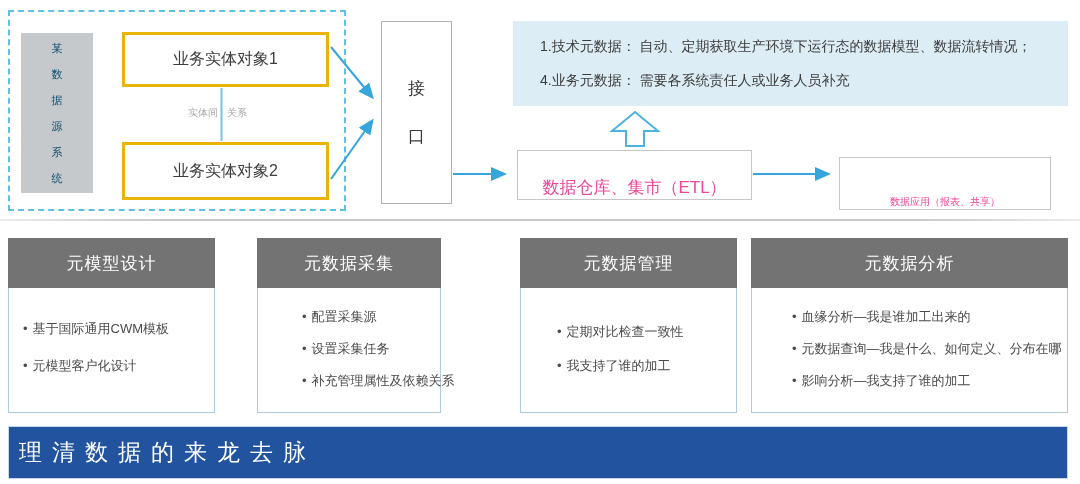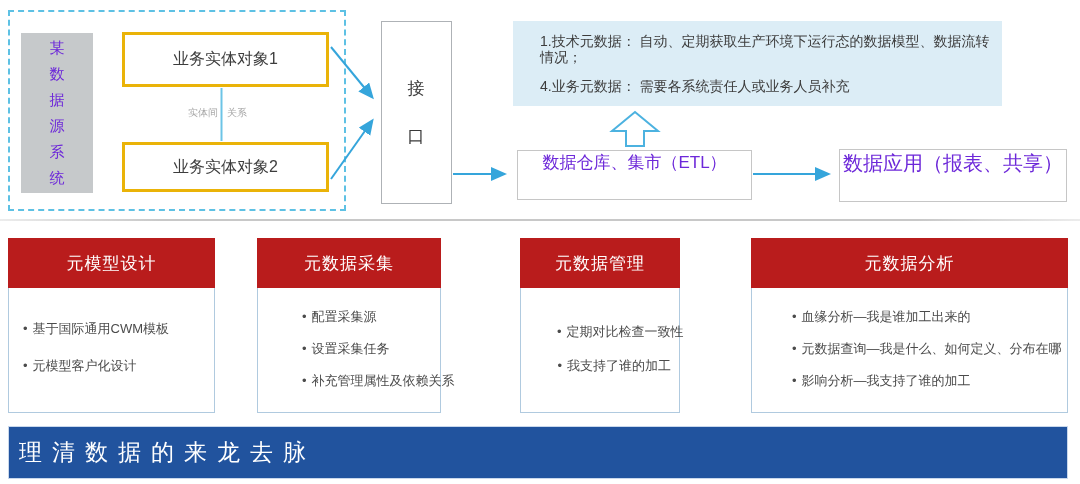--- a/index.html
+++ b/index.html
@@ -21,118 +21,118 @@
     border: 2px dashed #5ec1e4;
   }
   .gray-box {
     position: absolute; left: 21px; top: 33px;
     width: 72px; height: 160px;
     background: #c6c9cb;
     display: flex; align-items: center; justify-content: center;
   }
   .gray-box .vlabel {
     width: 16px;
-    font-size: 15px; line-height: 26px;
-    color: #6d28d9; letter-spacing: 0;
+    font-size: 11px; line-height: 26px;
+    color: #0c4a6e; letter-spacing: 0;
     word-break: break-all; text-align: center;
   }
   .entity-box {
     position: absolute; left: 122px;
     width: 207px;
     background: #ffffff;
     border: 3px solid #eab308;
     display: flex; align-items: center; justify-content: center;
     font-size: 16px; color: #3d3d3d;
   }
   .entity-box.one { top: 32px; height: 55px; }
-  .entity-box.two { top: 142px; height: 50px; }
+  .entity-box.two { top: 142px; height: 58px; }
 
   .relation-label {
     position: absolute; top: 106px;
     font-size: 10px; color: #a8a8a8; white-space: nowrap;
   }
   .relation-label.left  { left: 173px; width: 45px; text-align: right; }
   .relation-label.right { left: 227px; }
 
   .interface-box {
     position: absolute; left: 381px; top: 21px;
     width: 71px; height: 183px;
     background: #ffffff;
     border: 1px solid #aeb2b6;
     display: flex; align-items: center; justify-content: center;
   }
   .interface-box .vlabel {
     width: 18px;
     font-size: 17px; line-height: 48px;
     color: #3a3a3a;
-    word-break: break-all; 
+    word-break: break-all; text-align: center;
   }
 
   .note-box {
     position: absolute; left: 513px; top: 21px;
-    width: 489px; height: 85px;
+    width: 555px; height: 85px;
     background: #dcedf6;
     display: flex; flex-direction: column; justify-content: space-evenly;
     padding-left: 27px;
   }
   .note-box .note-line {
     font-size: 14px; color: #3c3c3c; line-height: 1.2;
   }
 
   .flow-box {
     position: absolute;
     background: #ffffff;
     border: 1px solid #c6c6c6;
-    display: flex; align-items: flex-start; justify-content: center;
-    color: #6d28d9;
+    display: flex; align-items: flex-end; justify-content: center;
+    color: #ec4899;
   }
   .flow-box.etl { left: 517px; top: 150px; width: 235px; height: 50px; font-size: 17px; }
-  .flow-box.app { left: 839px; top: 149px; width: 228px; height: 53px; font-size: 20px; }
+  .flow-box.app { left: 839px; top: 157px; width: 212px; height: 53px; font-size: 10px; }
 
   .arrows-svg {
     position: absolute; left: 0; top: 0;
     width: 1080px; height: 484px;
     pointer-events: none;
   }
 
   .divider {
     position: absolute; left: 0; top: 219px;
     width: 1080px; height: 2px;
     background: linear-gradient(to right, #ececec, #c8c8c8 15%, #c8c8c8 85%, #ececec);
   }
 
   
   .card {
     position: absolute; top: 238px; height: 175px;
   }
   .card .card-header {
     height: 50px;
-    background: #b91c1c;
+    background: #737373;
     color: #ffffff; font-size: 17px; letter-spacing: 1px;
     display: flex; align-items: center; justify-content: center;
   }
   .card .card-body {
     height: 125px;
     background: #ffffff;
     border: 1px solid #b0cadf; border-top: none;
   }
   .card .card-body ul { list-style: none; }
   .card .card-body li {
     font-size: 13px; color: #4b4b4b; line-height: 14px;
     white-space: nowrap;
   }
   .card .card-body li::before { content: "\2022"; margin-right: 5px; }
 
   .card.c1 { left: 8px;   width: 207px; }
   .card.c2 { left: 257px; width: 184px; }
-  .card.c3 { left: 520px; width: 160px; }
+  .card.c3 { left: 520px; width: 217px; }
   .card.c4 { left: 751px; width: 317px; }
   .card.c1 .card-body { padding: 34px 8px 0 14px; }
   .card.c2 .card-body { padding: 22px 8px 3px 44px; }
-  .card.c3 .card-body { padding: 37px 8px 0 36px; text-align: right; }
+  .card.c3 .card-body { padding: 37px 8px 0 36px; }
   .card.c4 .card-body { padding: 22px 8px 0 40px; }
   .card.c1 li { margin-bottom: 23px; }
   .card.c2 li { margin-bottom: 18px; }
   .card.c3 li { margin-bottom: 20px; }
   .card.c4 li { margin-bottom: 18px; }
 
   
   .banner {
     position: absolute; left: 8px; top: 426px;
     width: 1060px; height: 53px;

